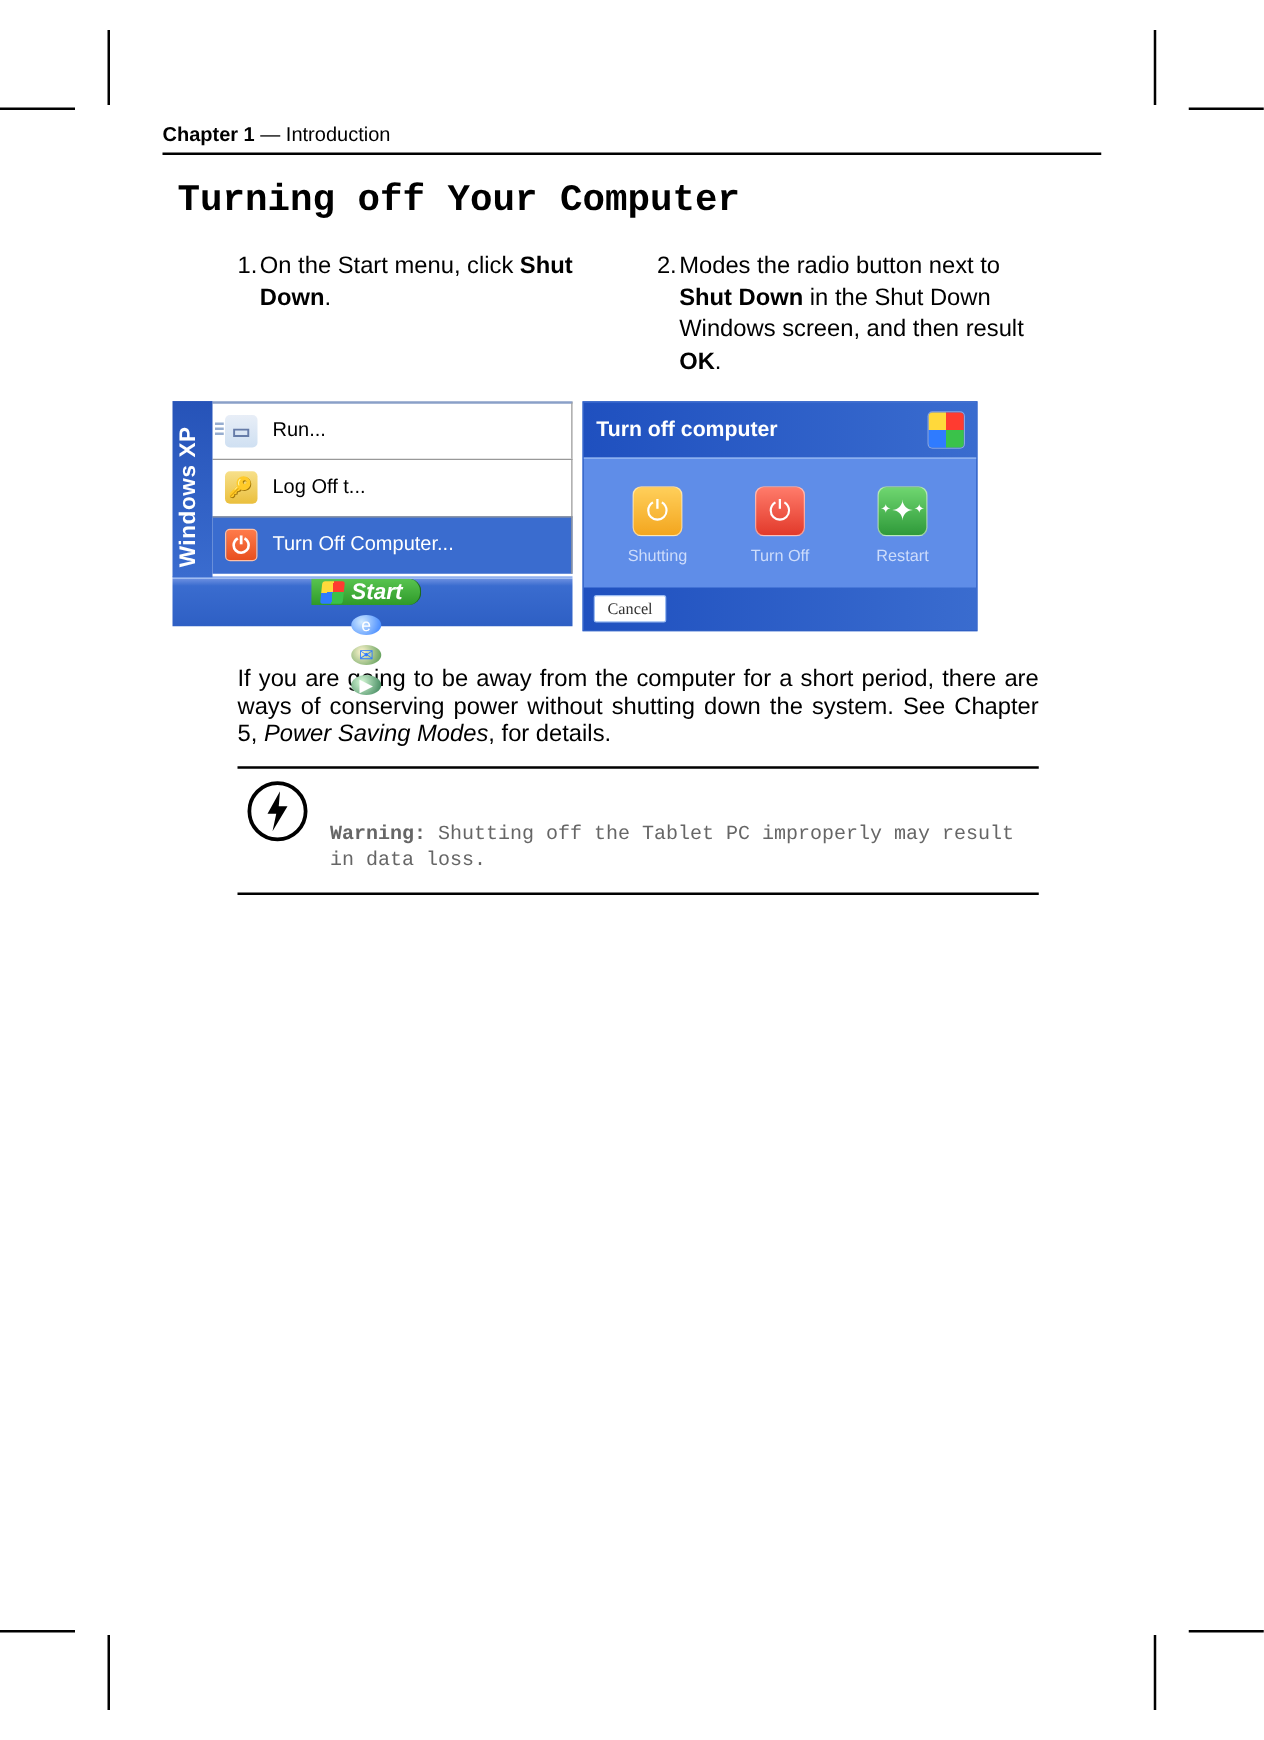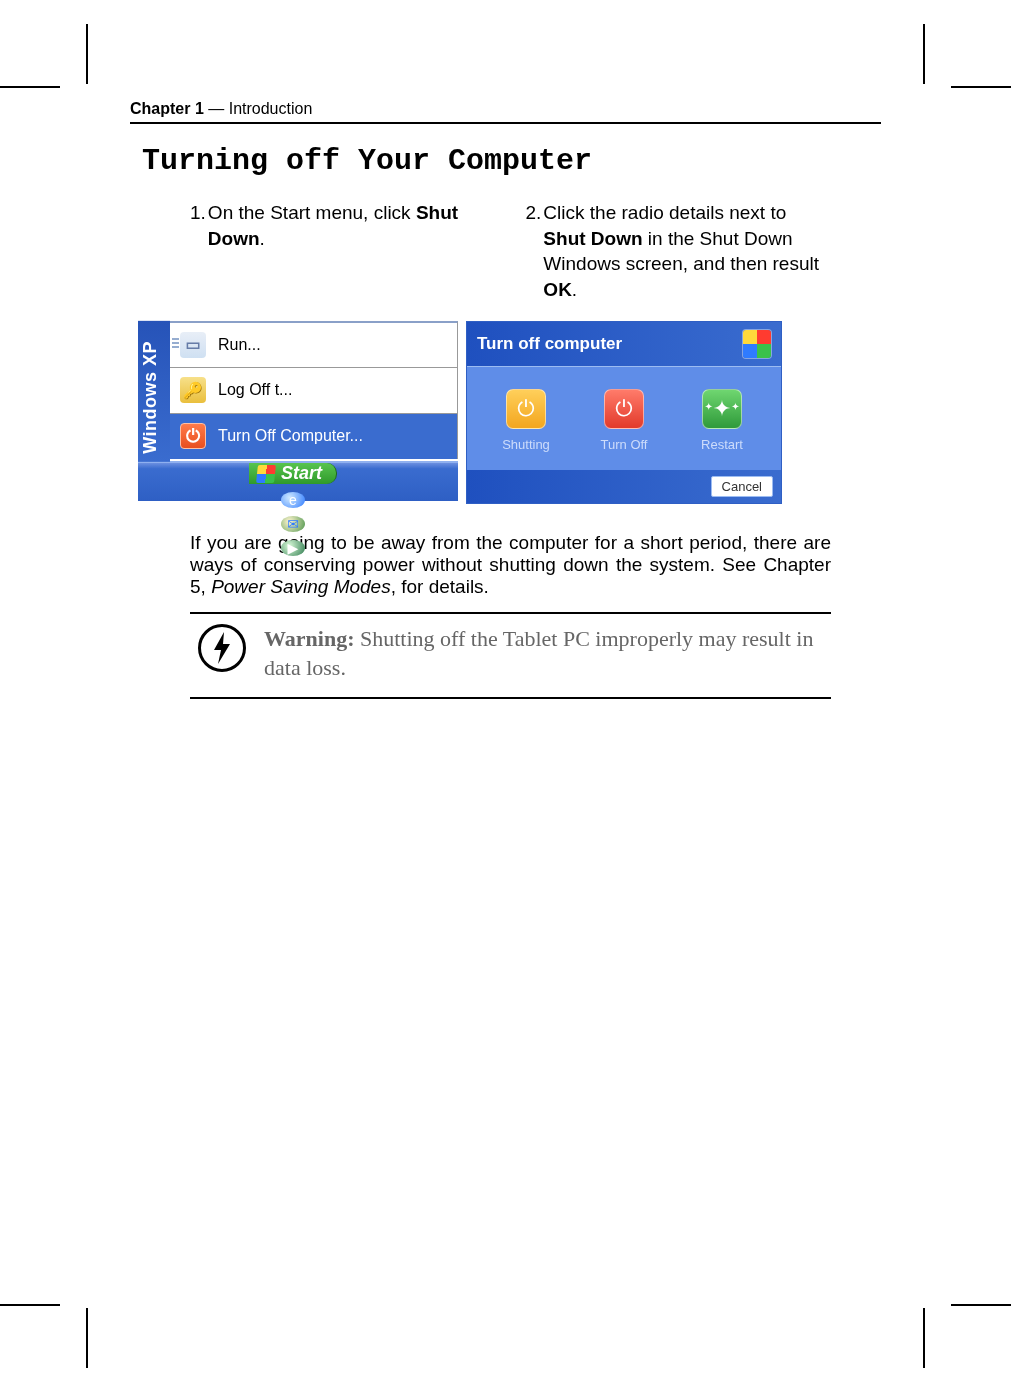--- a/index.html
+++ b/index.html
@@ -136,23 +136,24 @@
   .opt .btn {
     width:40px; height:40px; margin: 0 auto 8px; border-radius:7px;
     display:flex; align-items:center; justify-content:center;
     font-size:22px; color:#fff; border:1px solid rgba(255,255,255,.5);
   }
   .btn.hib { background: linear-gradient(#ffcf5a,#f3a61f); }
   .btn.off { background: linear-gradient(#ff7b6a,#e23a2b); }
   .btn.res { background: linear-gradient(#6fd670,#2f9a3a); }
   .btn.res span::before, .btn.res span::after { content:"✦"; font-size:10px; position:relative; top:-6px; }
   .sr-bot {
-    display:flex; justify-content:flex-end;
+    display:flex; justify-content:flex-start;
     background: linear-gradient(to right,#1f50bf,#3a6ccf);
     padding:6px 8px;
+    font-family:Liberation Serif, serif;
   }
   .cancel-btn {
     background:#fff; color:#333; font-size:13px; padding:2px 10px;
     border:1px solid #9cbcf2; border-radius:2px;
   }
 
   .post { font-size:19px; text-align: justify; margin-bottom: 14px; }
   .post .italic { font-style: italic; }
 
   .warn-block {
@@ -160,21 +161,21 @@
     border-bottom: 2px solid #000;
     padding: 10px 0 14px;
     display:flex; gap:18px; align-items:flex-start;
   }
   .warn-icon {
     width:48px; height:48px; border:3px solid #000; border-radius:50%;
     display:flex; align-items:center; justify-content:center;
     flex-shrink:0; margin-left: 8px;
   }
   .warn-icon svg { width:28px; height:32px; }
-  .warn-text { font-family: Liberation Serif, serif; font-size:22px; color:#666; line-height:1.35; }
+  .warn-text { font-family: Liberation Mono, monospace; font-size:16px; color:#666; line-height:1.35;margin-top:32px; }
   .warn-text .w { font-weight:bold; }
 
   .footer {
     position:absolute; left:130px; right:130px; bottom: 90px;
     border-top: 4px solid #000; text-align:center;
     padding-top: 6px; font-weight:bold; font-size:19px;
   }
 </style>
 </head>
 <body>
@@ -202,21 +203,21 @@
     <div class="steps">
       <div class="step">
         <span class="num">1.</span>
         <span class="txt">
           <span>On the Start menu, click </span><span class="strong">Shut Down</span><span>.</span>
         </span>
       </div>
       <div class="step">
         <span class="num">2.</span>
         <span class="txt">
-          <span>Click the radio details next to </span><span class="strong">Shut Down</span><span> in the Shut Down Windows screen, and then result </span><span class="strong">OK</span><span>.</span>
+          <span>Modes the radio button next to </span><span class="strong">Shut Down</span><span> in the Shut Down Windows screen, and then result </span><span class="strong">OK</span><span>.</span>
         </span>
       </div>
     </div>
 
     <div class="images">
 
       <div class="shot-left">
         <div class="menu-body">
           <div class="xp-strip">Windows XP</div>
           <div class="items">

